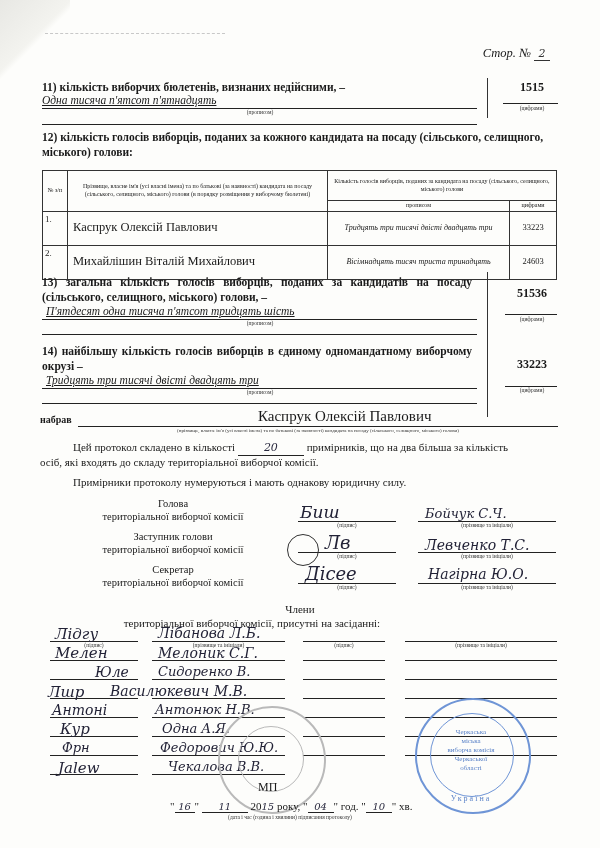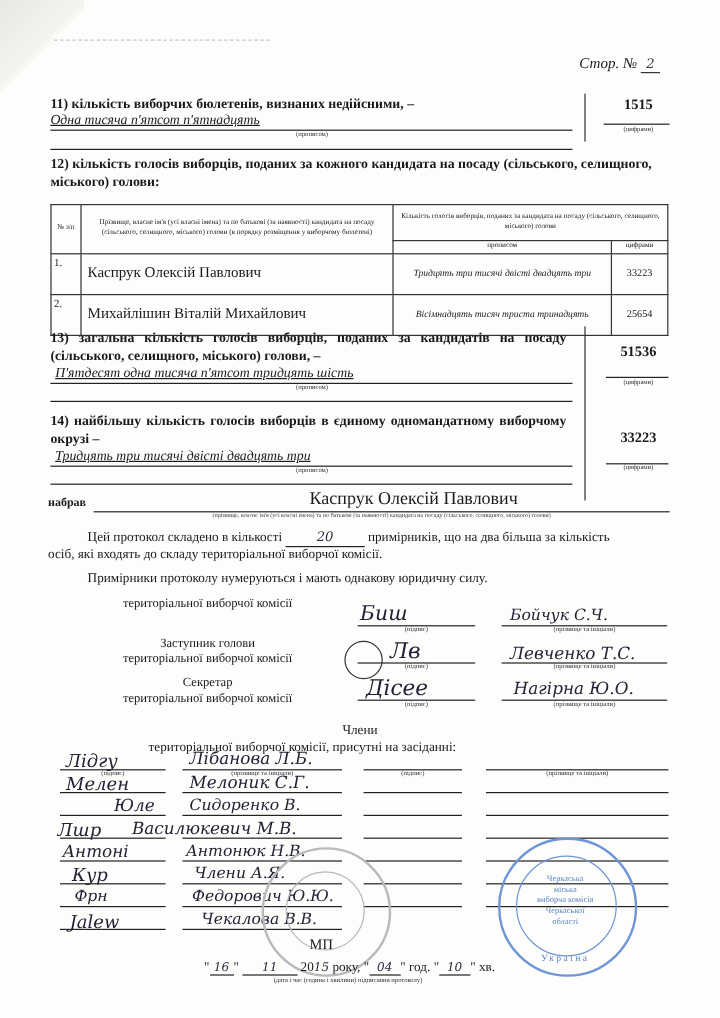--- a/index.html
+++ b/index.html
@@ -75,21 +75,21 @@
   <tr style="height:34px;">
     <td class="idx">1.</td>
     <td class="nm">Каспрук Олексій Павлович</td>
     <td class="word">Тридцять три тисячі двісті двадцять три</td>
     <td class="fig">33223</td>
   </tr>
   <tr style="height:34px;">
     <td class="idx">2.</td>
     <td class="nm">Михайлішин Віталій Михайлович</td>
     <td class="word">Вісімнадцять тисяч триста тринадцять</td>
-    <td class="fig">25654</td>
+    <td class="fig">24603</td>
   </tr>
 </tbody>
   </table>
 
 <div class="abs q" style="left:42px; top:275px; width:430px; text-align:justify; text-align-last:justify;">13) загальна кількість голосів виборців, поданих за кандидатів на посаду</div>
 <div class="abs q" style="left:42px; top:290px;">(сільського, селищного, міського) голови, –</div>
 <div class="abs ital" style="left:46px; top:305px;">П'ятдесят одна тисяча п'ятсот тридцять шість</div>
 <div class="rule" style="left:42px; top:319px; width:435px;"></div>
 <div class="tiny" style="left:200px; top:320px; width:120px;">(прописом)</div>
 <div class="rule" style="left:42px; top:334px; width:435px;"></div>
@@ -114,20 +114,21 @@
 
 <div class="abs p" style="left:73px; top:440px; white-space:nowrap;">
   <span>Цей протокол складено в кількості</span>
   <span style="display:inline-block; width:66px; border-bottom:1px solid #222; text-align:center;" class="hw-ink">20</span>
   <span>примірників, що на два більша за кількість</span>
 </div>
 <div class="abs p" style="left:40px; top:455px;">осіб, які входять до складу територіальної виборчої комісії.</div>
 <div class="abs p" style="left:73px; top:475px;">Примірники протоколу нумеруються і мають однакову юридичну силу.</div>
 
 <div class="sig-label" style="left:78px; top:497px;">
+  <div>Голова</div>
   <div>територіальної виборчої комісії</div>
 </div>
 <div class="sig-label" style="left:78px; top:530px;">
   <div>Заступник голови</div>
   <div>територіальної виборчої комісії</div>
 </div>
 <div class="sig-label" style="left:78px; top:563px;">
   <div>Секретар</div>
   <div>територіальної виборчої комісії</div>
 </div>
@@ -195,21 +196,21 @@
 <div class="rule" style="left:303px; top:717px; width:82px;"></div>
 <div class="rule" style="left:405px; top:717px; width:152px;"></div>
 <div class="sig" style="left:52px; top:702px; font-size:14px;">Антоні</div>
 <div class="sig" style="left:155px; top:702px; font-size:13px;">Антонюк Н.В.</div>
 
 <div class="rule" style="left:50px; top:736px; width:88px;"></div>
 <div class="rule" style="left:152px; top:736px; width:133px;"></div>
 <div class="rule" style="left:303px; top:736px; width:82px;"></div>
 <div class="rule" style="left:405px; top:736px; width:152px;"></div>
 <div class="sig" style="left:60px; top:720px; font-size:15px;">Кур</div>
-<div class="sig" style="left:162px; top:721px; font-size:13px;">Члени А.Я.</div>
+<div class="sig" style="left:162px; top:721px; font-size:13px;">Одна А.Я.</div>
 
 <div class="rule" style="left:50px; top:755px; width:88px;"></div>
 <div class="rule" style="left:152px; top:755px; width:133px;"></div>
 <div class="rule" style="left:303px; top:755px; width:82px;"></div>
 <div class="rule" style="left:405px; top:755px; width:152px;"></div>
 <div class="sig" style="left:62px; top:740px; font-size:13px;">Фрн</div>
 <div class="sig" style="left:160px; top:740px; font-size:13px;">Федорович Ю.Ю.</div>
 
 <div class="rule" style="left:50px; top:774px; width:88px;"></div>
 <div class="rule" style="left:152px; top:774px; width:133px;"></div>

